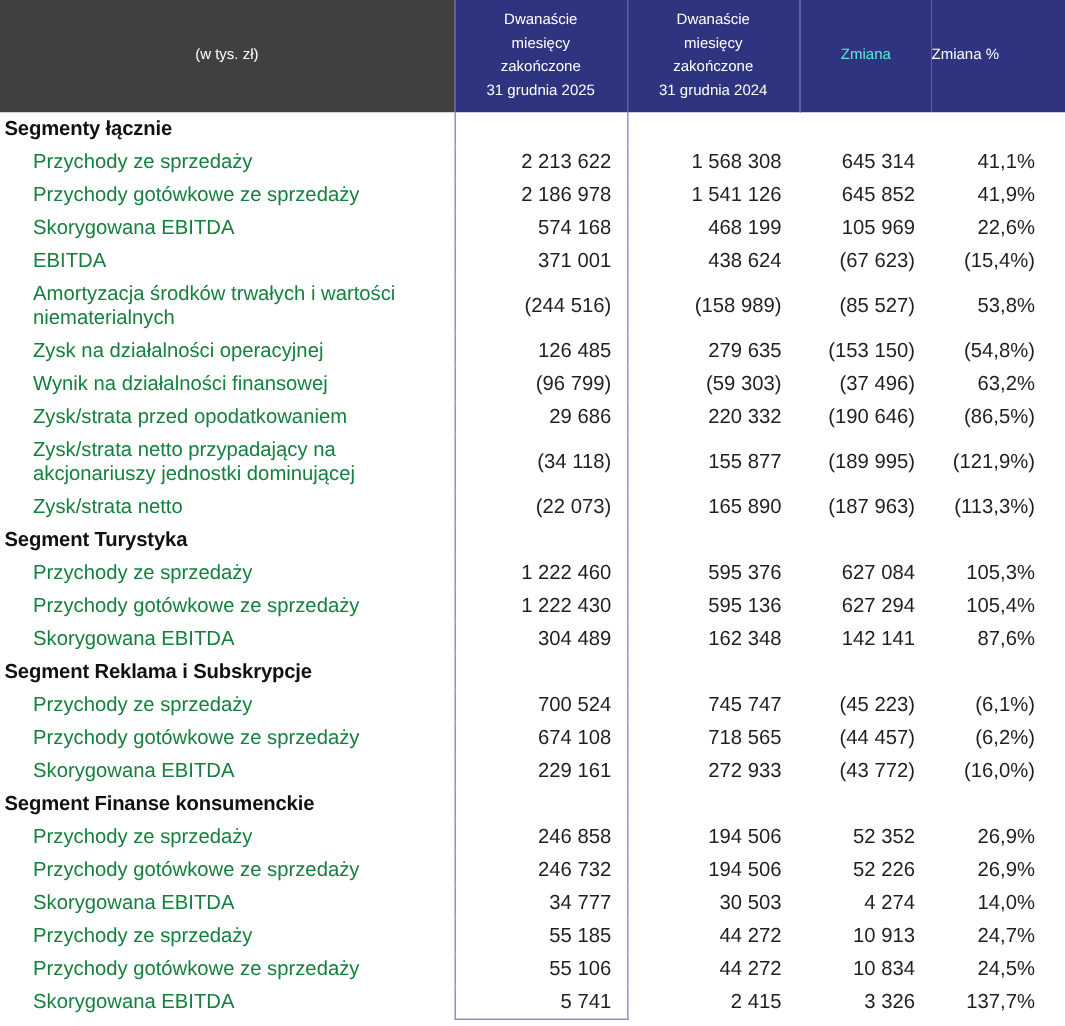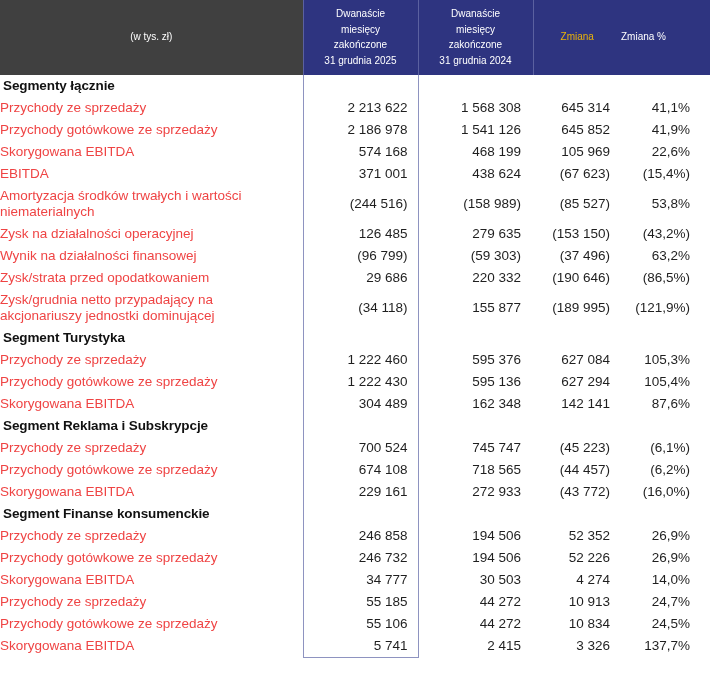--- a/index.html
+++ b/index.html
@@ -73,22 +73,23 @@
     font-size: 13.5px;
     line-height: 16px;
     padding: 3px 0 3px 0;
     vertical-align: middle;
     color: #1f1f1f;
     background: #ffffff;
   }
 
   td.label {
     text-align: left;
+    padding-left: 22px;
     padding-right: 8px;
-    color: #ef4444;
+    color: #15803d;
   }
 
   tr.section td.label {
     font-weight: bold;
     padding-left: 3px;
     color: #111111;
     letter-spacing: -0.1px;
   }
 
   td.num {
@@ -134,21 +135,21 @@
           <span class="hline">miesięcy</span>
           <span class="hline">zakończone</span>
           <span class="hline">31 grudnia 2025</span>
         </th>
         <th class="h-period second" style="background: rgb(46, 52, 128); color: rgb(255, 255, 255);">
           <span class="hline">Dwanaście</span>
           <span class="hline">miesięcy</span>
           <span class="hline">zakończone</span>
           <span class="hline">31 grudnia 2024</span>
         </th>
-        <th class="h-chg" style="background: rgb(46, 52, 128); color: #eab308;">
+        <th class="h-chg" style="background: rgb(46, 52, 128); color: #5eead4;">
           <span class="hline">Zmiana</span>
         </th>
         <th class="h-pct" style="background: rgb(46, 52, 128); color: rgb(255, 255, 255);">
           <span class="hline">Zmiana %</span>
         </th>
       </tr>
     </thead>
     <tbody id="fin-body">
         <tr class="section">
           <td class="label">Segmenty łącznie</td>
@@ -190,42 +191,49 @@
           <td class="num cur">(244 516)</td>
           <td class="num prev">(158 989)</td>
           <td class="num chg">(85 527)</td>
           <td class="num pct">53,8%</td>
         </tr>
         <tr>
           <td class="label">Zysk na działalności operacyjnej</td>
           <td class="num cur">126 485</td>
           <td class="num prev">279 635</td>
           <td class="num chg">(153 150)</td>
-          <td class="num pct">(43,2%)</td>
+          <td class="num pct">(54,8%)</td>
         </tr>
         <tr>
           <td class="label">Wynik na działalności finansowej</td>
           <td class="num cur">(96 799)</td>
           <td class="num prev">(59 303)</td>
           <td class="num chg">(37 496)</td>
           <td class="num pct">63,2%</td>
         </tr>
         <tr>
           <td class="label">Zysk/strata przed opodatkowaniem</td>
           <td class="num cur">29 686</td>
           <td class="num prev">220 332</td>
           <td class="num chg">(190 646)</td>
           <td class="num pct">(86,5%)</td>
         </tr>
         <tr>
-          <td class="label">Zysk/grudnia netto przypadający na akcjonariuszy jednostki dominującej</td>
+          <td class="label">Zysk/strata netto przypadający na akcjonariuszy jednostki dominującej</td>
           <td class="num cur">(34 118)</td>
           <td class="num prev">155 877</td>
           <td class="num chg">(189 995)</td>
           <td class="num pct">(121,9%)</td>
+        </tr>
+        <tr>
+          <td class="label">Zysk/strata netto</td>
+          <td class="num cur">(22 073)</td>
+          <td class="num prev">165 890</td>
+          <td class="num chg">(187 963)</td>
+          <td class="num pct">(113,3%)</td>
         </tr>
         <tr class="section">
           <td class="label">Segment Turystyka</td>
           <td class="num cur"></td>
           <td class="num prev"></td>
           <td class="num chg"></td>
           <td class="num pct"></td>
         </tr>
         <tr>
           <td class="label">Przychody ze sprzedaży</td>

